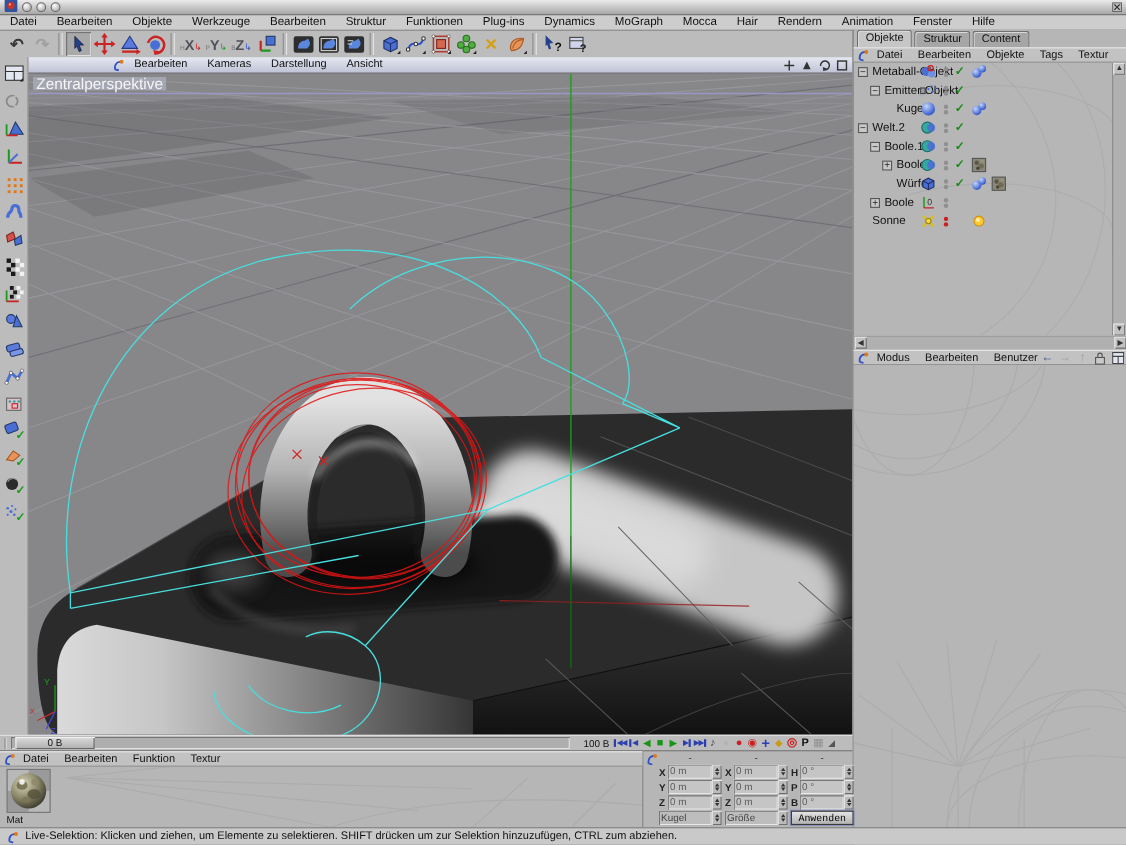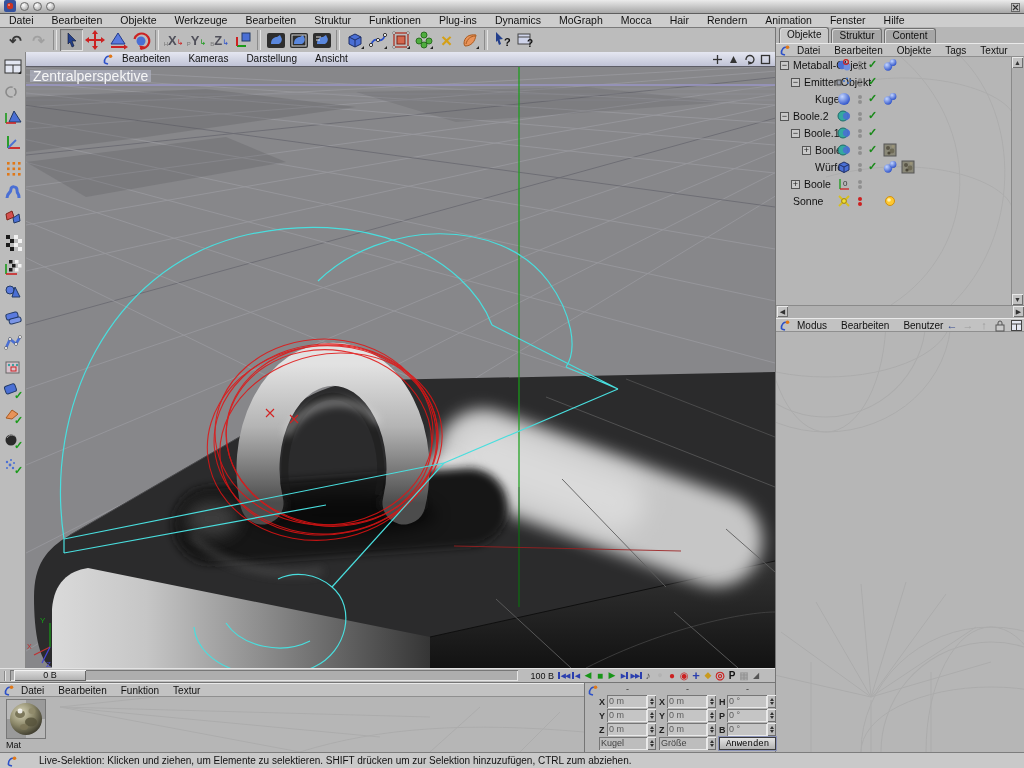--- a/index.html
+++ b/index.html
@@ -98,21 +98,21 @@
   background:#bcbcbc;box-shadow:inset 1px 1px 0 #e9e9e9,inset -1px -1px 0 #6f6f6f}
 .stepper i{width:0;height:0;border-left:2.5px solid transparent;border-right:2.5px solid transparent}
 .stepper .up{border-bottom:3px solid #333}
 .stepper .dn{border-top:3px solid #333}
 .cfoot{margin-top:1px;display:flex}
 .applybtn{width:100%;height:13px;font-size:9px;font-family:Liberation Mono, monospace;
   background:linear-gradient(#e4e4e4,#b2b2b2);border:1px solid #3c3c3c;box-shadow:0 0 0 1px #8b93b8;padding:0;line-height:10px}
 .dd .cval{background:#bdbdbd;color:#444}
 
 .statusbar{position:absolute;left:0;top:752px;width:1024px;height:16px;background:#c9c9c9;
-  border-top:1px solid #7d7d7d;display:flex;align-items:center;gap:22px;padding-left:6px;font-size:10px}
+  border-top:1px solid #7d7d7d;display:flex;align-items:center;gap:6px;padding-left:6px;font-size:10px}
 .pin{display:inline-flex;width:11px;height:12px;align-items:center;justify-content:center;flex:none}
 .mlpin{margin-left:76px}
 </style>
 </head>
 <body>
 
 <div id="app">
 
   <div class="titlebar">
     <span id="appicon"><svg width="12" height="12" viewBox="0 0 12 12">
@@ -718,21 +718,21 @@
           <span class="tcheck">✓</span>
           <span class="ttags">
             <span><svg width="16" height="16" viewBox="0 0 16 16">
                 <circle cx="6" cy="9.5" r="4.2" fill="url(#sg)"></circle>
                 <circle cx="11" cy="5.5" r="3.4" fill="url(#sg)"></circle>
               </svg></span>
           </span>
         </div>
         <div class="trow">
           <span class="texp" style="left: 4px;">−</span>
-          <span class="tlabel" style="left: 17px;">Boole.2</span>
+          <span class="tlabel" style="left: 17px;">Welt.2</span>
           <span class="ticon"><svg width="16" height="16" viewBox="0 0 16 16">
               <circle cx="7" cy="8" r="5" fill="#35a9a0" stroke="#1d6b66"></circle>
               <path d="M9 3.4 A5 5 0 0 1 9 12.6 A4.6 4.6 0 0 0 9 3.4Z" fill="#4a6fd4"></path>
               <circle cx="10.5" cy="8" r="3.6" fill="#4a6fd4" opacity="0.85"></circle>
             </svg></span>
           <span class="tdots">
             <i style="background:#8f8f8f"></i>
             <i style="background:#8f8f8f"></i>
           </span>
           <span class="tcheck">✓</span>

